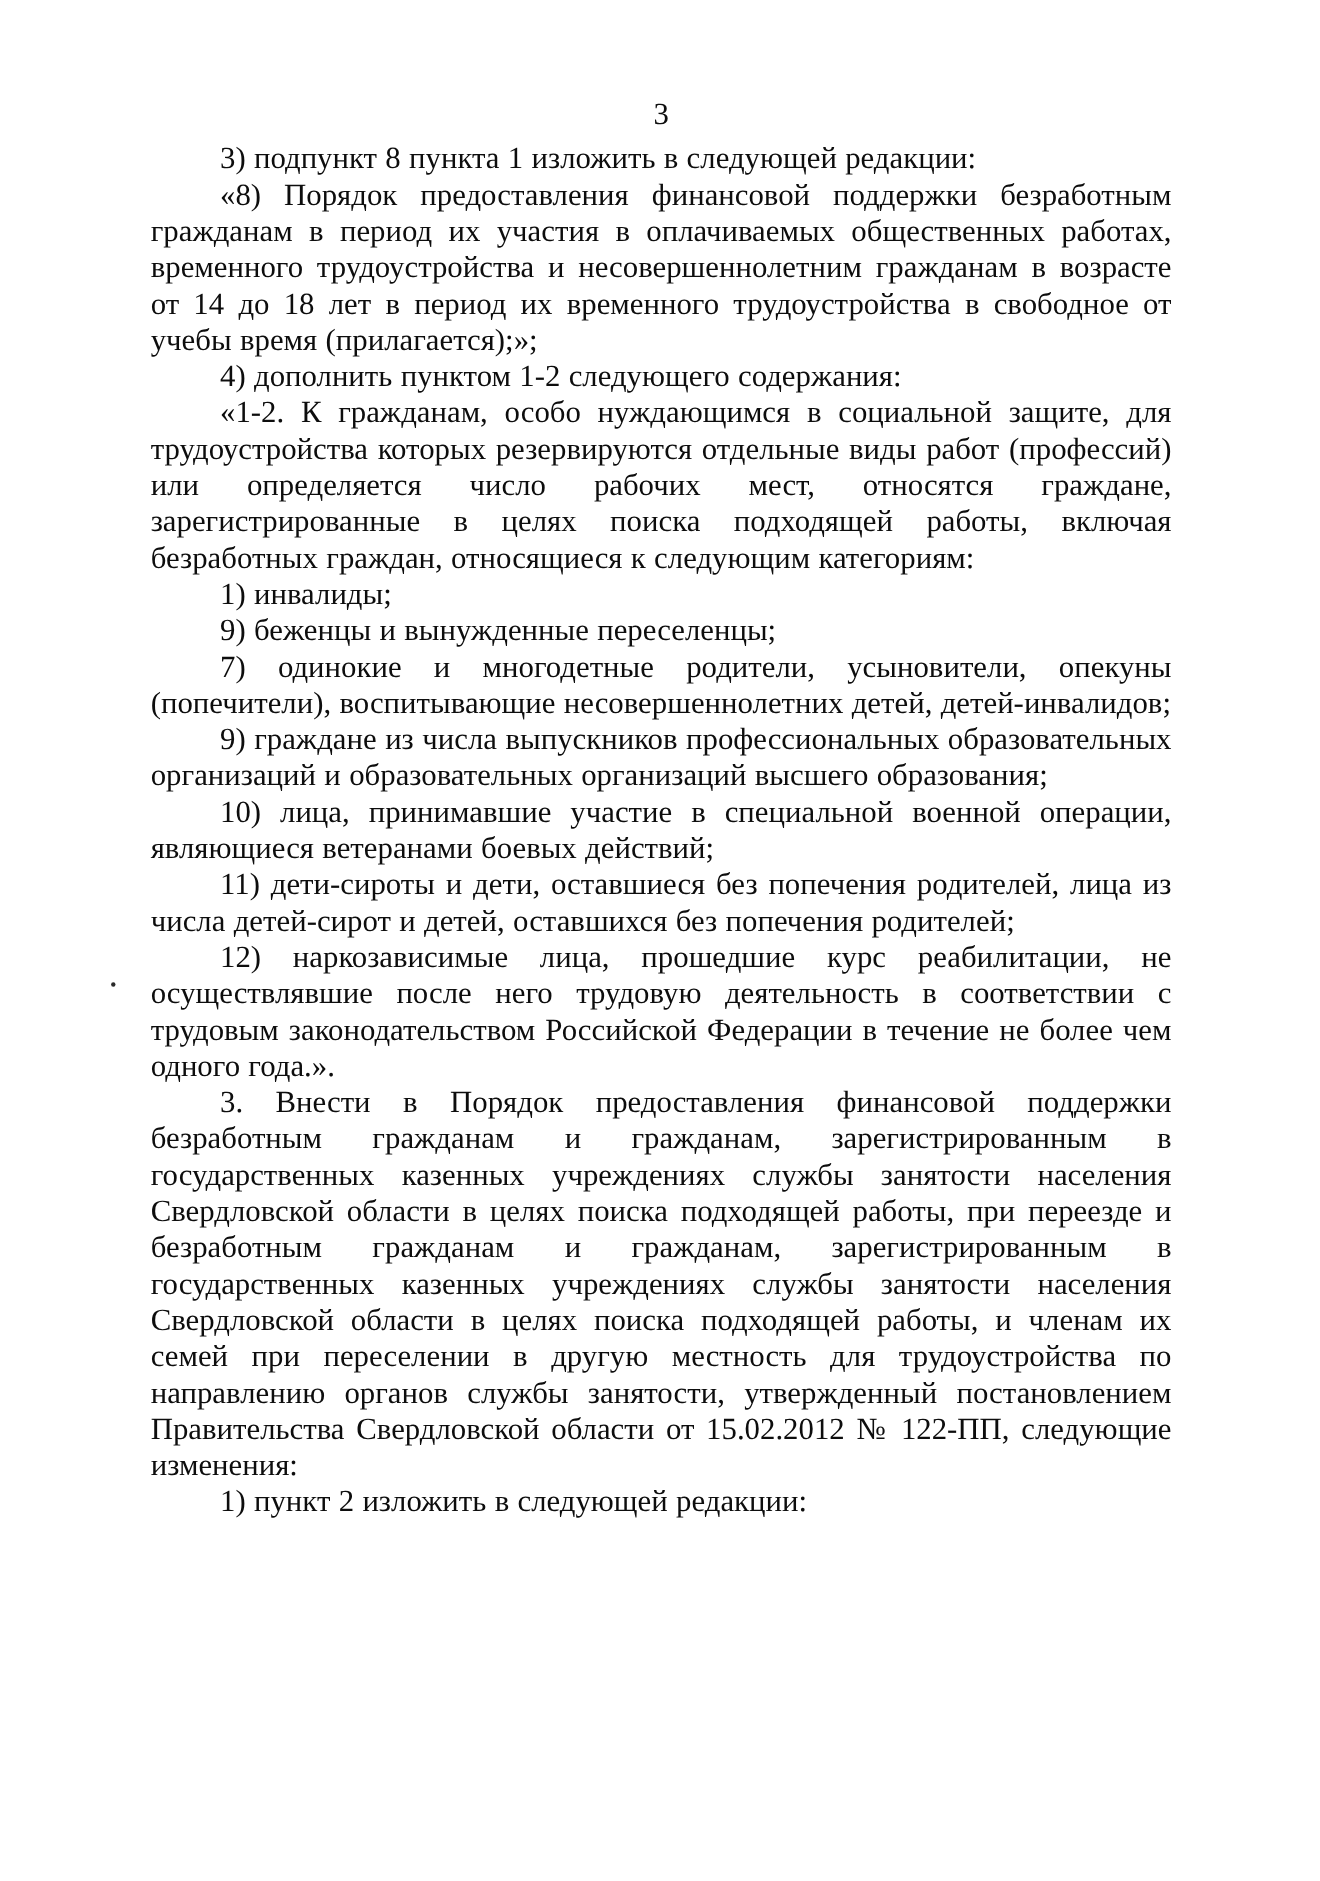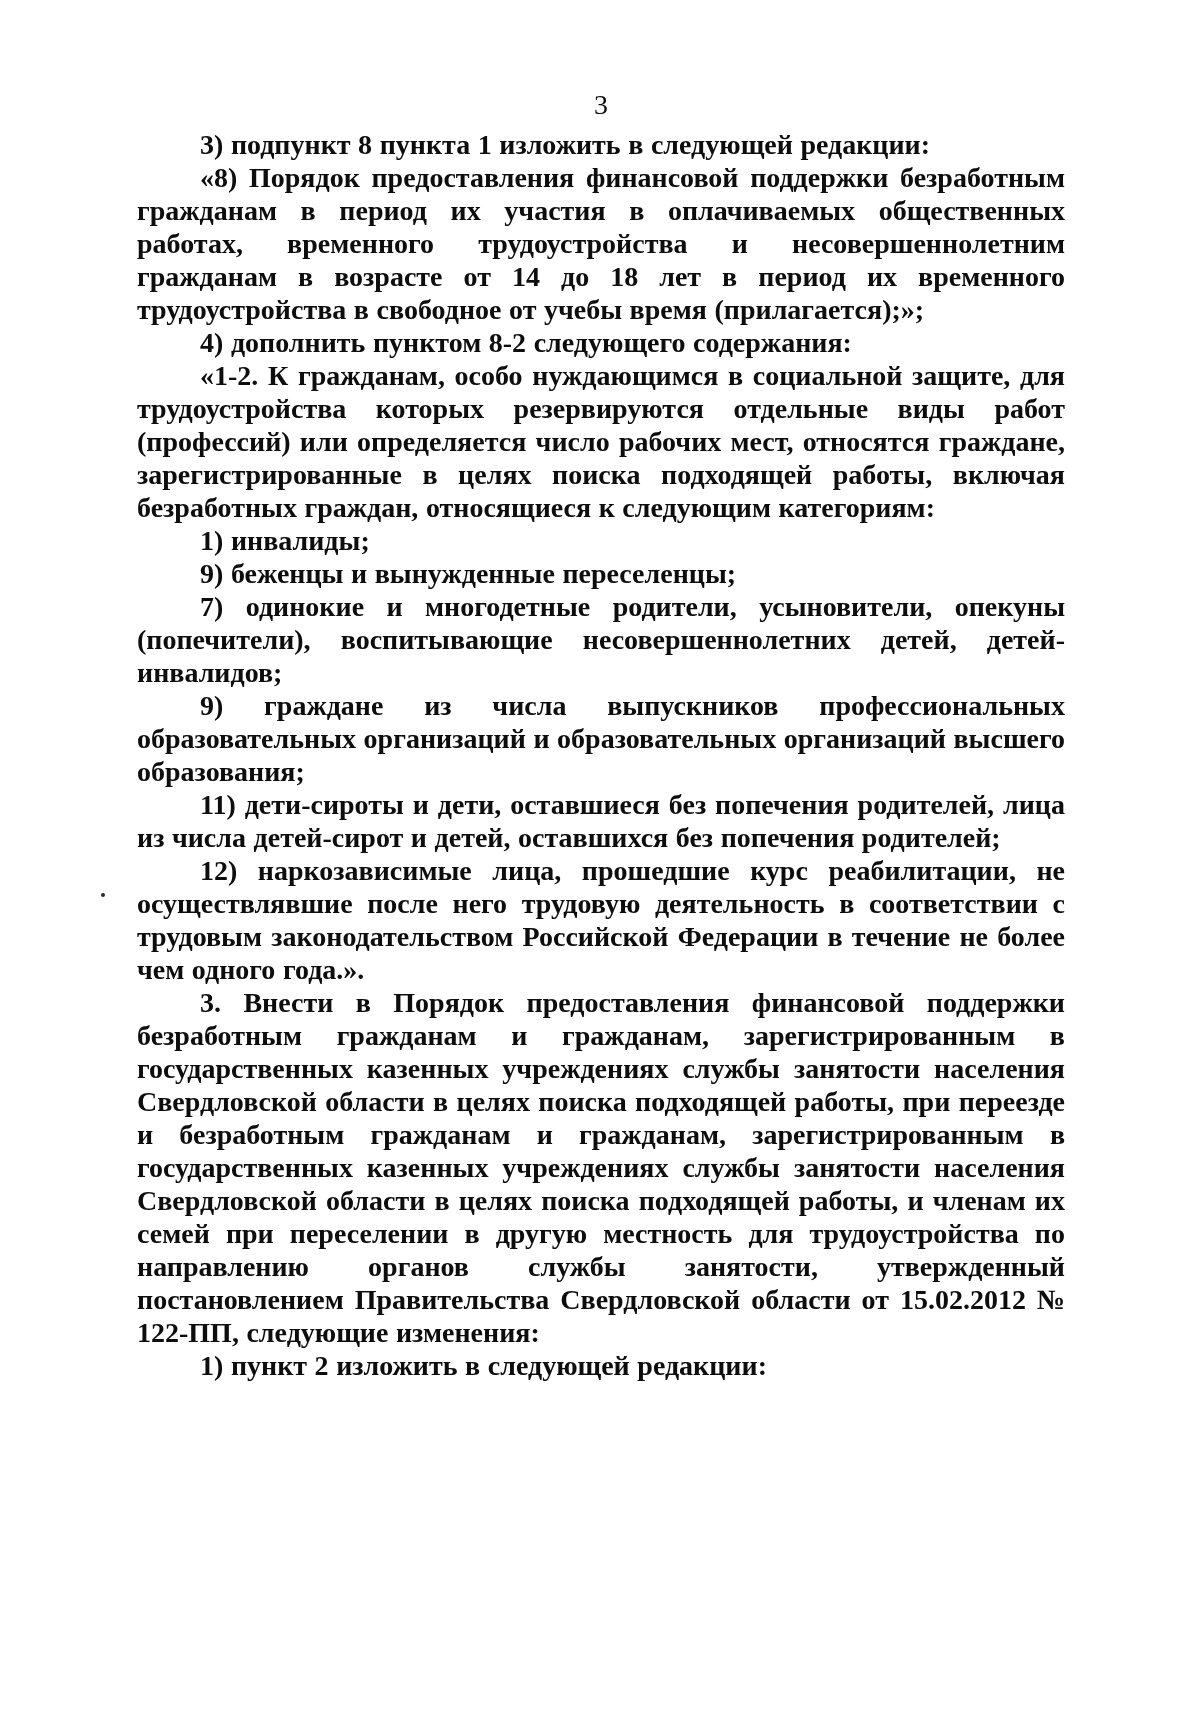--- a/index.html
+++ b/index.html
@@ -29,21 +29,20 @@
     margin: 0 0 7px 0;
   }
   .doc-body p.para {
     margin: 0;
     font-size: 28px;
     line-height: 33px;
     text-align: justify;
     text-indent: 63px;
     word-spacing: 0.02em;
     hyphens: none;
-    font-weight: bold;
   }
   .speck {
     position: absolute;
     left: 101px;
     top: 893px;
     width: 4px;
     height: 4px;
     border-radius: 50%;
     background: #2a2a2a;
   }
@@ -51,26 +50,27 @@
 </head>
 <body>
 
 <div class="page" style="background: rgb(255, 255, 255); color: rgb(13, 13, 13);">
 
   <div class="page-number">3</div>
 
   <div class="doc-body">
     <p class="para">3) подпункт 8 пункта 1 изложить в следующей редакции:</p>
     <p class="para">«8) Порядок предоставления финансовой поддержки безработным гражданам в период их участия в оплачиваемых общественных работах, временного трудоустройства и несовершеннолетним гражданам в возрасте от 14 до 18 лет в период их временного трудоустройства в свободное от учебы время (прилагается);»;</p>
-    <p class="para">4) дополнить пунктом 8-2 следующего содержания:</p>
+    <p class="para">4) дополнить пунктом 1-2 следующего содержания:</p>
     <p class="para">«1-2. К гражданам, особо нуждающимся в социальной защите, для трудоустройства которых резервируются отдельные виды работ (профессий) или определяется число рабочих мест, относятся граждане, зарегистрированные в целях поиска подходящей работы, включая безработных граждан, относящиеся к следующим категориям:</p>
     <p class="para">1) инвалиды;</p>
     <p class="para">9) беженцы и вынужденные переселенцы;</p>
     <p class="para">7) одинокие и многодетные родители, усыновители, опекуны (попечители), воспитывающие несовершеннолетних детей, детей-инвалидов;</p>
     <p class="para">9) граждане из числа выпускников профессиональных образовательных организаций и образовательных организаций высшего образования;</p>
+    <p class="para">10) лица, принимавшие участие в специальной военной операции, являющиеся ветеранами боевых действий;</p>
     <p class="para">11) дети-сироты и дети, оставшиеся без попечения родителей, лица из числа детей-сирот и детей, оставшихся без попечения родителей;</p>
     <p class="para">12) наркозависимые лица, прошедшие курс реабилитации, не осуществлявшие после него трудовую деятельность в соответствии с трудовым законодательством Российской Федерации в течение не более чем одного года.».</p>
     <p class="para">3. Внести в Порядок предоставления финансовой поддержки безработным гражданам и гражданам, зарегистрированным в государственных казенных учреждениях службы занятости населения Свердловской области в целях поиска подходящей работы, при переезде и безработным гражданам и гражданам, зарегистрированным в государственных казенных учреждениях службы занятости населения Свердловской области в целях поиска подходящей работы, и членам их семей при переселении в другую местность для трудоустройства по направлению органов службы занятости, утвержденный постановлением Правительства Свердловской области от 15.02.2012 № 122-ПП, следующие изменения:</p>
     <p class="para">1) пункт 2 изложить в следующей редакции:</p>
   </div>
 
   <div class="speck"></div>
 
 </div>
 

